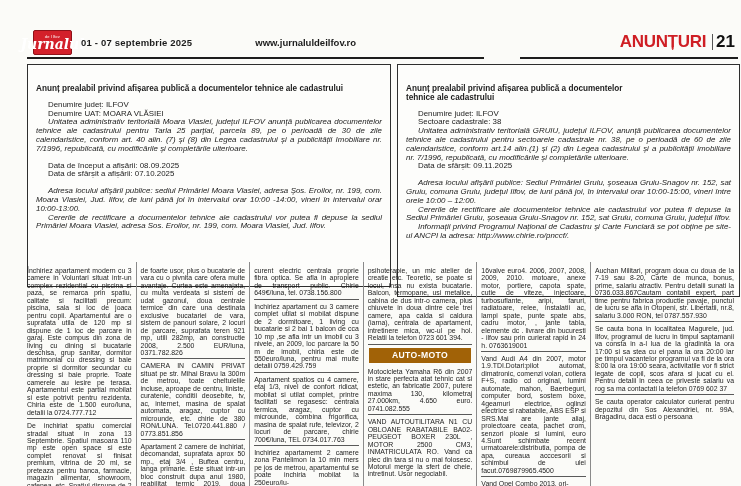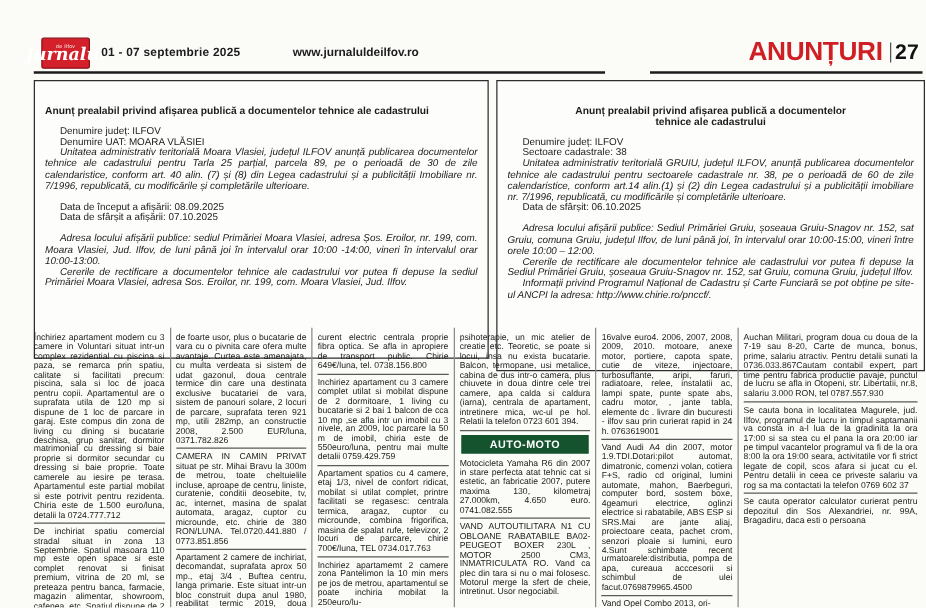--- a/index.html
+++ b/index.html
@@ -15,78 +15,78 @@
   
   .hdr{position:absolute;top:29px;left:33px;right:6px;height:26px;display:flex;align-items:center;}
   .logo{
     background:#d3202a;border:1px solid #8d1118;border-radius:2px;
     width:37px;height:23px;display:flex;flex-direction:column;align-items:center;justify-content:center;
     color:#fff;flex:0 0 auto;
   }
   .logo-top{font-size:4px;line-height:4px;letter-spacing:.3px;}
   .logo-main{font-family:"DejaVu Serif", serif;font-style:italic;font-weight:bold;font-size:14px;line-height:10px;}
   .hdr-date{font-weight:bold;font-size:9.5px;margin-left:9px;letter-spacing:.2px;}
-  .hdr-site{font-weight:bold;font-size:9.5px;margin-left:42px;}
+  .hdr-site{font-weight:bold;font-size:9.5px;margin-left:63px;}
   .hdr-spacer{flex:1;}
-  .hdr-section{color:#cf1e24;font-weight:bold;font-size:21px;letter-spacing:-.3px;}
+  .hdr-section{color:#cf1e24;font-weight:bold;font-size:17px;letter-spacing:-.3px;}
   .hdr-pagesep{display:inline-block;width:1px;height:16px;background:#555;margin:0 3px 0 6px;vertical-align:-3px;}
   .hdr-pageno{font-weight:bold;font-size:17px;color:#111;}
 
   .rule{position:absolute;top:57px;height:2px;background:#1d1d1d;}
   .rule.left{left:27px;width:457px;}
   .rule.right{left:520px;width:218px;}
 
   
   .notices{position:absolute;top:64px;left:27px;display:flex;gap:6px;}
   .notice{
     border:1px solid #2e2e2e;background:#fdfdfb;
     padding:19px 8px;font-size:7.9px;line-height:8.8px;
   }
   .notice.nleft{width:346px;height:183px;}
   .notice.nright{width:325px;height:193px;}
   .ntitle{font-weight:bold;font-size:8.2px;margin:1px 0 7px 0;}
-  .ntitle.center{text-align:center;}
+  .ntitle.center{text-align:left;}
   .nline{padding-left:12px;}
   .npara{text-align:justify;text-indent:12px;font-style:italic;}
   .mt{margin-top:8px;}
 
   
   .classifieds{
     position:absolute;top:262px;left:27px;right:3px;bottom:0;
     display:flex;overflow:hidden;
   }
   .ccol{
     flex:1 1 0;padding:5px 4px 0 4px;border-left:1px solid #8a8a8a;
     font-size:6.9px;line-height:7.45px;text-align:justify;overflow:hidden;
   }
   .ccol:first-child{border-left:none;padding-left:0;}
   .ccol.wide{flex:1.33 1 0;}
   .ad{border-bottom:1px solid #5a5a5a;padding-bottom:2px;margin-bottom:3px;}
   .ad.nosep{border-bottom:none;}
   .banner{
-    background:#14532d;color:#fff;font-weight:bold;text-align:center;
+    background:#a16207;color:#fff;font-weight:bold;text-align:center;
     font-size:8.6px;line-height:9px;padding:3px 0;margin:3px 1px 5px 1px;letter-spacing:.4px;
   }
 </style>
 </head>
 <body>
 
 <div class="page">
 
   <div class="hdr">
     <div class="logo">
       <span class="logo-top">de Ilfov</span>
       <span class="logo-main">Jurnalul</span>
     </div>
     <span class="hdr-date">01 - 07 septembrie 2025</span>
     <span class="hdr-site">www.jurnaluldeilfov.ro</span>
     <span class="hdr-spacer"></span>
     <span class="hdr-section">ANUNȚURI</span>
     <span class="hdr-pagesep"></span>
-    <span class="hdr-pageno">27</span>
+    <span class="hdr-pageno">21</span>
   </div>
   <div class="rule left"></div>
   <div class="rule right"></div>
 
   <section class="notices">
 
     <div class="notice nleft">
       <div class="ntitle">Anunț prealabil privind afișarea publică a documentelor tehnice ale cadastrului</div>
       <div class="nline">Denumire județ: ILFOV</div>
       <div class="nline">Denumire UAT: MOARA VLĂSIEI</div>
@@ -98,21 +98,21 @@
     </div>
 
     <div class="notice nright">
       <div class="ntitle center">
         <div>Anunț prealabil privind afișarea publică a documentelor</div>
         <div>tehnice ale cadastrului</div>
       </div>
       <div class="nline">Denumire județ: ILFOV</div>
       <div class="nline">Sectoare cadastrale: 38</div>
       <div class="npara">Unitatea administrativ teritorială GRUIU, județul ILFOV, anunță publicarea documentelor tehnice ale cadastrului pentru sectoarele cadastrale nr. 38, pe o perioadă de 60 de zile calendaristice, conform art.14 alin.(1) și (2) din Legea cadastrului și a publicității imobiliare nr. 7/1996, republicată, cu modificările și completările ulterioare.</div>
-      <div class="nline">Data de sfârșit: 06.10.2025</div>
+      <div class="nline">Data de sfârșit: 09.11.2025</div>
       <div class="npara mt">Adresa locului afișării publice: Sediul Primăriei Gruiu, șoseaua Gruiu-Snagov nr. 152, sat Gruiu, comuna Gruiu, județul Ilfov, de luni până joi, în intervalul orar 10:00-15:00, vineri între orele 10:00 – 12:00.</div>
       <div class="npara">Cererile de rectificare ale documentelor tehnice ale cadastrului vor putea fi depuse la Sediul Primăriei Gruiu, șoseaua Gruiu-Snagov nr. 152, sat Gruiu, comuna Gruiu, județul Ilfov.</div>
       <div class="npara">Informații privind Programul Național de Cadastru și Carte Funciară se pot obține pe site-ul ANCPI la adresa: http://www.chirie.ro/pnccf/.</div>
     </div>
 
   </section>
 
   <section class="classifieds">
 
     <div class="ccol">

